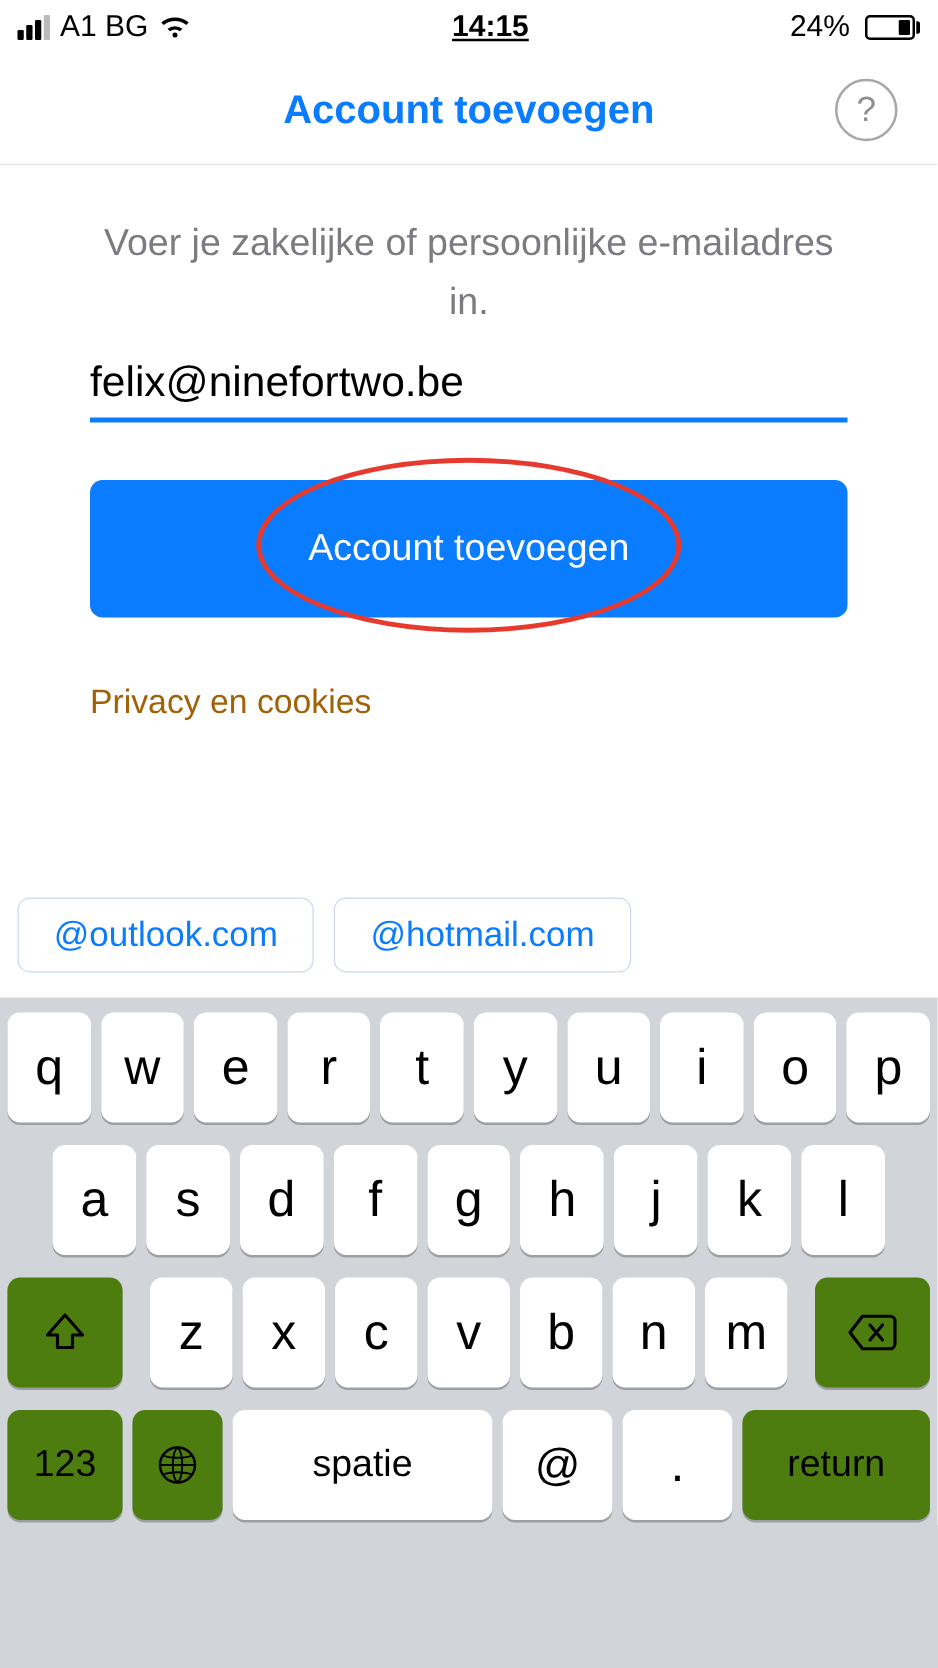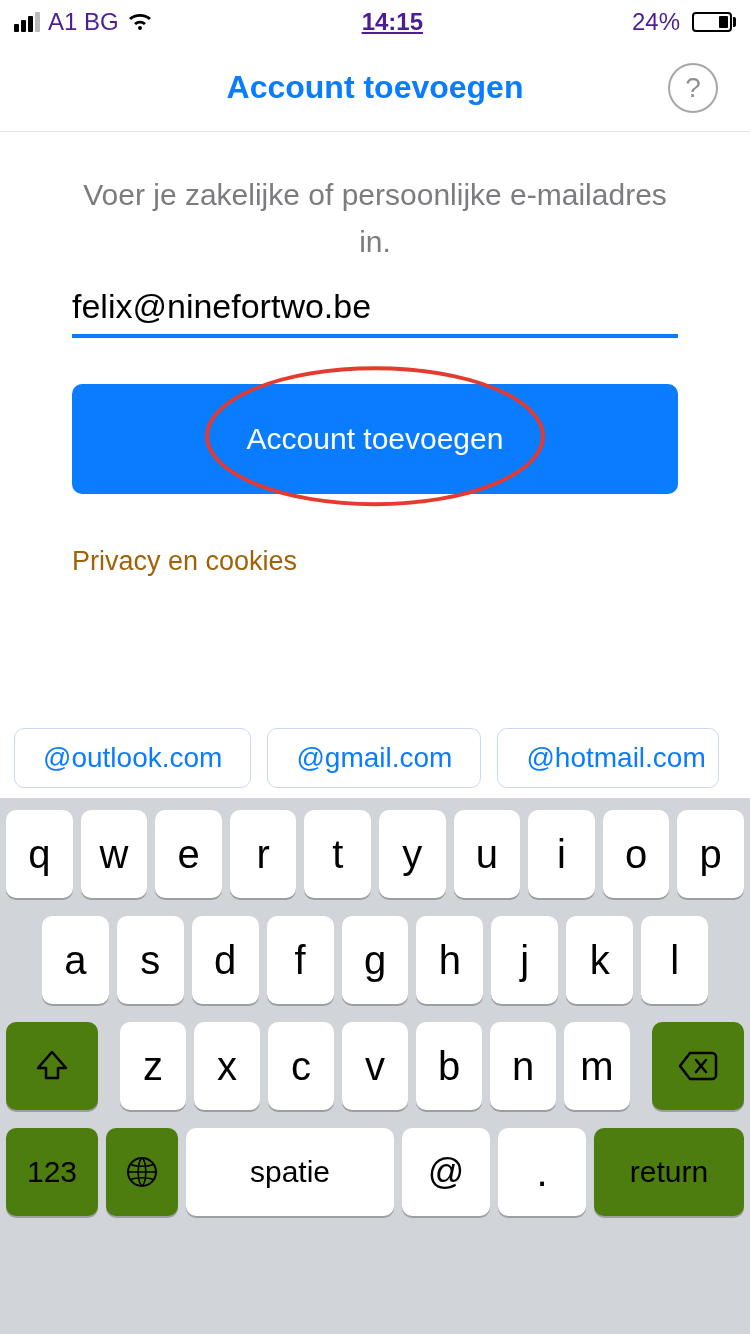--- a/index.html
+++ b/index.html
@@ -1,19 +1,19 @@
 <!DOCTYPE html>
 <html><head>
 <meta charset="utf-8">
 <style>
   * { box-sizing: border-box; margin: 0; padding: 0; font-family: -apple-system, "Helvetica Neue", Arial, sans-serif; }
   html, body { width: 750px; height: 1334px; background: #fff; overflow: hidden; }
 
   
-  .status-bar { height: 44px; display: flex; align-items: center; justify-content: space-between; padding: 0 14px; font-size: 24px; color: #4c1d95; }
+  .status-bar { height: 44px; display: flex; align-items: center; justify-content: space-between; padding: 0 14px; font-size: 24px; color: #000000; }
   .status-left, .status-right { display: flex; align-items: center; gap: 8px; }
   .signal { display: flex; align-items: flex-end; gap: 2px; }
   .signal span { width: 5px; background: #000; display: inline-block; border-radius: 1px;}
   .signal span:nth-child(1){height:8px;}
   .signal span:nth-child(2){height:12px;}
   .signal span:nth-child(3){height:16px;}
   .signal span:nth-child(4){height:20px; background:#bbb;}
   .wifi svg { display:block; }
   .battery { display:flex; align-items:center; }
   .battery-body { width:40px; height:20px; border:2px solid #000; border-radius:4px; position:relative; margin-left:4px;}
@@ -30,21 +30,21 @@
   .instr { color:#7b7b80; font-size:30px; text-align:center; line-height:1.55; }
   .input-wrap { width:100%; margin-top:22px; border-bottom:4px solid #0a7cff; padding-bottom:8px; display:flex; align-items:center;}
   .email-input { width:100%; border:none; outline:none; font-size:34px; color:#000; background:transparent; caret-color:#2a6df4;}
   .primary-btn { margin-top:46px; width:100%; height:110px; background:#0a7cff; color:#fff; font-size:30px; border:none; border-radius:10px; position:relative; display:flex; align-items:center; justify-content:center;}
   .privacy { margin-top:52px; color:#a16207; font-size:27px; }
 
   
   .annot { position:absolute; border:4px solid #e63a2e; border-radius:50%; width:340px; height:140px; left:50%; top:50%; transform:translate(-50%,-52%); pointer-events:none;}
 
   
-  .suggestions { position:absolute; left:0; right:0; bottom:536px; height:80px; display:flex; gap:16px; padding:0 14px; align-items:center;}
+  .suggestions { position:absolute; left:0; right:0; bottom:536px; height:80px; display:flex; gap:16px; padding:0 14px; align-items:flex-start;}
   .chip { flex:0 0 auto; height:60px; padding:0 28px; border:1.5px solid #c9d8f0; border-radius:10px; background:#fff; color:#0a7cff; font-size:28px; display:flex; align-items:center;}
   .chip:nth-child(3){ padding-right:12px; }
 
   
   .keyboard { position:absolute; left:0; right:0; bottom:0; height:536px; background:#d1d4d9; padding:12px 6px 8px; display:flex; flex-direction:column; gap:18px;}
   .krow { display:flex; gap:8px; justify-content:center; }
   .key { background:#fff; border-radius:10px; box-shadow:0 2px 0 rgba(0,0,0,.25); height:88px; display:flex; align-items:center; justify-content:center; font-size:40px; color:#000; }
   .krow1 .key { flex:1; }
   .krow2 { padding:0 36px; }
   .krow2 .key { flex:1; }
@@ -105,21 +105,20 @@
   </div>
   <button class="primary-btn">
     <span>Account toevoegen</span>
     <span class="annot"></span>
   </button>
   <a class="privacy">Privacy en cookies</a>
 </div>
 
 <div class="suggestions">
   <div class="chip">@outlook.com</div>
-  <div class="chip">@gmail.com</div>
   <div class="chip">@hotmail.com</div>
 </div>
 
 <div class="keyboard">
   <div class="krow krow1" id="krow1">
       <div class="key">q</div>
       <div class="key">w</div>
       <div class="key">e</div>
       <div class="key">r</div>
       <div class="key">t</div>

